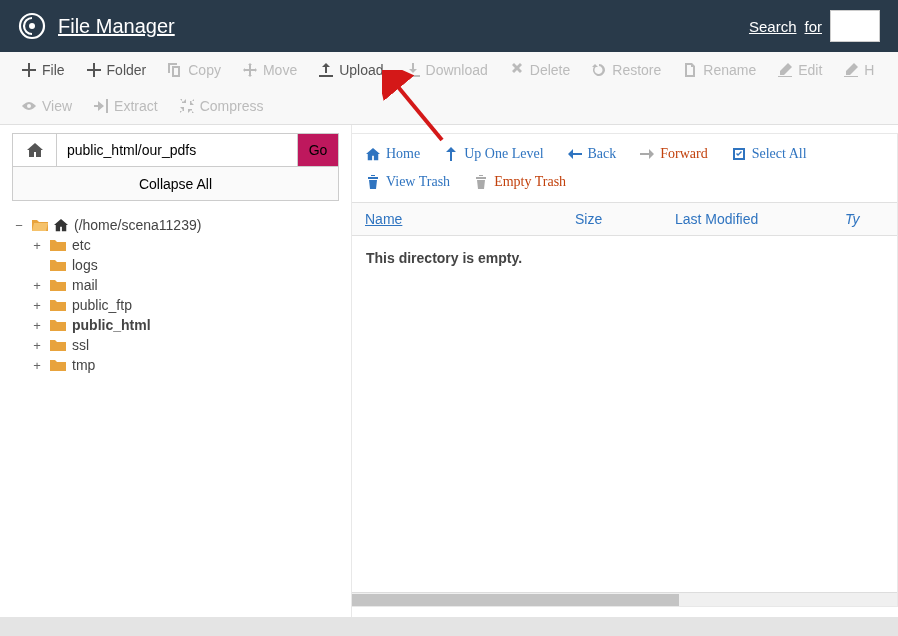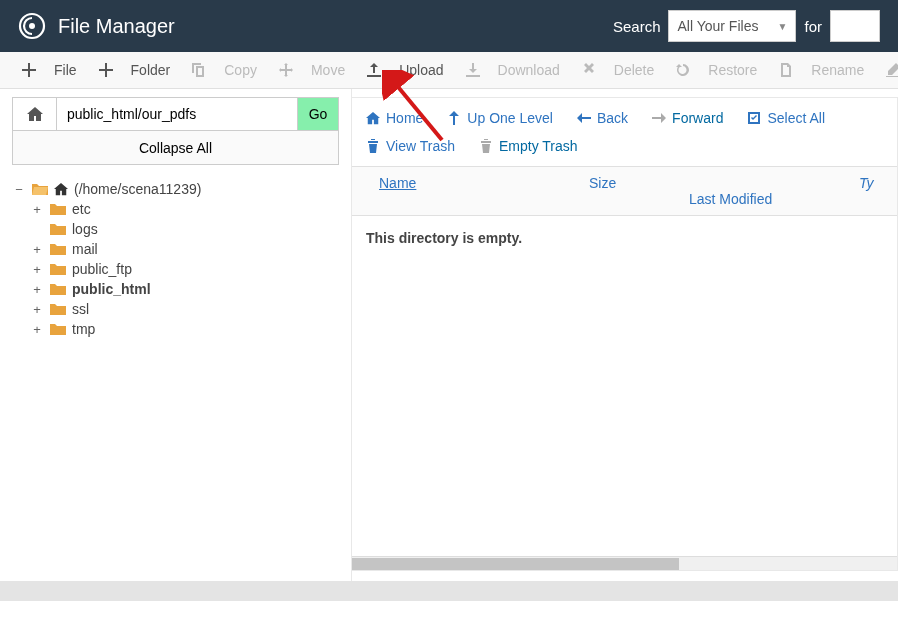--- a/index.html
+++ b/index.html
@@ -1,57 +1,57 @@
 <!DOCTYPE html>
 <html><head>
 <meta charset="utf-8">
 <style>
 * { box-sizing: border-box; margin: 0; padding: 0; }
 body { font-family: -apple-system, BlinkMacSystemFont, "Segoe UI", Arial, sans-serif; font-size: 14px; color: #444; background: #fff; width: 898px; height: 636px; overflow: hidden; position: relative; }
-.header { background: #293a4a; color: #fff; height: 52px; display: flex; align-items: center; padding: 0 18px; }
+.header { background: #293a4a; color: #fff; height: 52px; display: flex; align-items: center; padding: 0 18px; text-decoration: underline; }
 .cp-logo { width: 28px; height: 28px; margin-right: 12px; }
 .header-title { font-size: 20px; font-weight: 300; }
 .search-area { margin-left: auto; display: flex; align-items: center; gap: 8px; font-size: 15px; }
 .search-select { background: #fff; color: #555; border: 1px solid #ccc; height: 32px; padding: 0 8px; font-size: 14px; min-width: 128px; display: flex; align-items: center; justify-content: space-between; cursor: pointer; }
 .search-caret { font-size: 10px; color: #888; }
 .search-input { background: #fff; border: 1px solid #ccc; height: 32px; width: 50px; padding: 0 8px; }
 .toolbar { background: #f8f8f8; border-bottom: 1px solid #e0e0e0; }
 .toolbar-row { display: flex; align-items: center; padding: 0 12px; height: 36px; gap: 2px; }
-.tbtn { display: flex; align-items: center; gap: 18px; padding: 4px 10px; color: #555; cursor: pointer; font-size: 14px; white-space: nowrap; }
+.tbtn { display: flex; align-items: center; gap: 6px; padding: 4px 10px; color: #555; cursor: pointer; font-size: 14px; white-space: nowrap; }
 .tbtn.disabled { color: #bbb; }
 .tbtn.disabled svg { fill: #bbb; }
 .tbtn svg { fill: #555; }
 .main-area { display: flex; height: calc(100% - 52px - 72px - 20px); }
 .sidebar { width: 352px; border-right: 1px solid #e8e8e8; display: flex; flex-direction: column; padding: 8px 12px 10px 12px; }
 .path-row { display: flex; }
 .home-box { border: 1px solid #ccc; border-right: none; width: 44px; height: 34px; display: flex; align-items: center; justify-content: center; cursor: pointer; }
 .path-input { border: 1px solid #ccc; border-right: none; height: 34px; flex: 1; padding: 0 10px; font-size: 14px; }
-.go-btn { border: 1px solid #ccc; height: 34px; width: 42px; background: #86efac; cursor: pointer; font-size: 14px; }
+.go-btn { border: 1px solid #ccc; height: 34px; width: 42px; background: #be185d; cursor: pointer; font-size: 14px; }
 .collapse-btn { border: 1px solid #ccc; border-top: none; width: 100%; height: 34px; background: #fafafa; cursor: pointer; font-size: 14px; }
 .tree { margin-top: 14px; font-size: 14px; overflow: auto; flex: 1; }
 .tree-node { display: flex; align-items: center; gap: 6px; padding: 2px 0; cursor: pointer; }
 .tree-expand { width: 14px; color: #666; font-size: 13px; text-align: center; }
 .tree-children { margin-left: 18px; }
 .tree-label { white-space: nowrap; }
 .tree-label.bold { font-weight: 700; }
 .folder-icon-open { width: 16px; height: 14px; }
 .folder-icon { width: 16px; height: 14px; }
 .content { flex: 1; display: flex; flex-direction: column; border: 1px solid #e8e8e8; border-left: none; margin: 8px 0 10px 0; overflow: hidden; }
-.content-toolbar { padding: 6px 4px; }
+.content-toolbar { padding: 6px 4px; font-family: Liberation Serif, serif; }
 .content-toolbar-row { display: flex; align-items: center; gap: 4px; flex-wrap: wrap; }
 .cbtn { display: flex; align-items: center; gap: 6px; padding: 6px 10px; font-size: 14px; cursor: pointer; white-space: nowrap; }
 .cbtn.blue { color: #2f74c0; }
 .cbtn.blue svg { fill: #2f74c0; }
-.cbtn.gray { color: #0369a1; }
+.cbtn.gray { color: #c2410c; }
 .cbtn.gray svg { fill: #aaa; }
 .table-header { display: flex; border-top: 1px solid #e0e0e0; border-bottom: 1px solid #e0e0e0; padding: 8px 12px; background: #fafafa; }
 .th { color: #2f74c0; font-size: 14px; cursor: pointer; }
-.th-name { width: 210px; margin-left: 15px; text-decoration: underline; }
+.th-name { width: 210px; margin-left: 1px; text-decoration: underline; }
 .th-size { width: 100px; }
-.th-mod { width: 170px; margin-top: 16px; }
+.th-mod { width: 170px; }
 .th-type { flex: 1; font-style: italic; }
 .table-body { flex: 1; padding: 14px; color: #444; overflow: auto; font-weight: bold; }
 .hscroll { height: 14px; background: #f0f0f0; border-top: 1px solid #ddd; position: relative; }
 .hscroll-thumb { position: absolute; left: 0; top: 1px; height: 12px; width: 60%; background: #c4c4c4; }
 .footer-gray { height: 20px; background: #e4e4e4; }
 .arrow-annotation { position: absolute; left: 382px; top: 70px; pointer-events: none; }
 svg.icon14 { width: 14px; height: 14px; }
 svg.icon16 { width: 16px; height: 16px; }
 </style>
 </head>
@@ -59,24 +59,20 @@
 
 <div class="header">
   <svg class="cp-logo" viewBox="0 0 28 28">
     <circle cx="14" cy="14" r="12" fill="none" stroke="#fff" stroke-width="2.2"></circle>
     <path d="M14 6 a8 8 0 0 0 0 16" fill="none" stroke="#fff" stroke-width="2.2"></path>
     <circle cx="14" cy="14" r="3" fill="#fff"></circle>
   </svg>
   <div class="header-title">File Manager</div>
   <div class="search-area">
     <span>Search</span>
-    <div class="search-select">
-      <span>All Your Files</span>
-      <span class="search-caret">▼</span>
-    </div>
     <span>for</span>
     <input class="search-input" type="text" style="">
   </div>
 </div>
 
 <div class="toolbar">
   <div class="toolbar-row">
     <div class="tbtn">
       <svg class="icon14" viewBox="0 0 14 14">
           <path d="M6 0h2v6h6v2H8v6H6V8H0V6h6z"></path>
@@ -135,20 +131,40 @@
       <svg class="icon14" viewBox="0 0 14 14">
           <path d="M10 0l4 4-8 8H2V8l8-8zM0 13h14v1H0z"></path>
         </svg>
       <span>Edit</span>
     </div>
     <div class="tbtn disabled">
       <svg class="icon14" viewBox="0 0 14 14">
           <path d="M10 0l4 4-8 8H2V8l8-8zM0 13h14v1H0z"></path>
         </svg>
       <span>H</span>
+    </div>
+  </div>
+  <div class="toolbar-row">
+    <div class="tbtn disabled">
+      <svg class="icon14" viewBox="0 0 14 14">
+          <path d="M7 3c3 0 6 3 7 4-1 1-4 4-7 4S1 8 0 7c1-1 4-4 7-4zm0 2a2 2 0 1 0 0 4 2 2 0 0 0 0-4z"></path>
+        </svg>
+      <span>View</span>
+    </div>
+    <div class="tbtn disabled">
+      <svg class="icon14" viewBox="0 0 14 14">
+          <path d="M0 6h4V2l6 5-6 5V8H0V6zm12-6h2v14h-2z"></path>
+        </svg>
+      <span>Extract</span>
+    </div>
+    <div class="tbtn disabled">
+      <svg class="icon14" viewBox="0 0 14 14">
+          <path d="M0 0h2v4h4V0l-3 3zm14 0v2h-4v4h4l-3-3zM0 14v-2h4V8H0l3 3zm14 0h-2v-4H8v4l3-3z"></path>
+        </svg>
+      <span>Compress</span>
     </div>
   </div>
 </div>
 
 <div class="main-area">
 
   <div class="sidebar">
     <div class="path-row">
       <div class="home-box">
         <svg class="icon16" viewBox="0 0 16 16">

